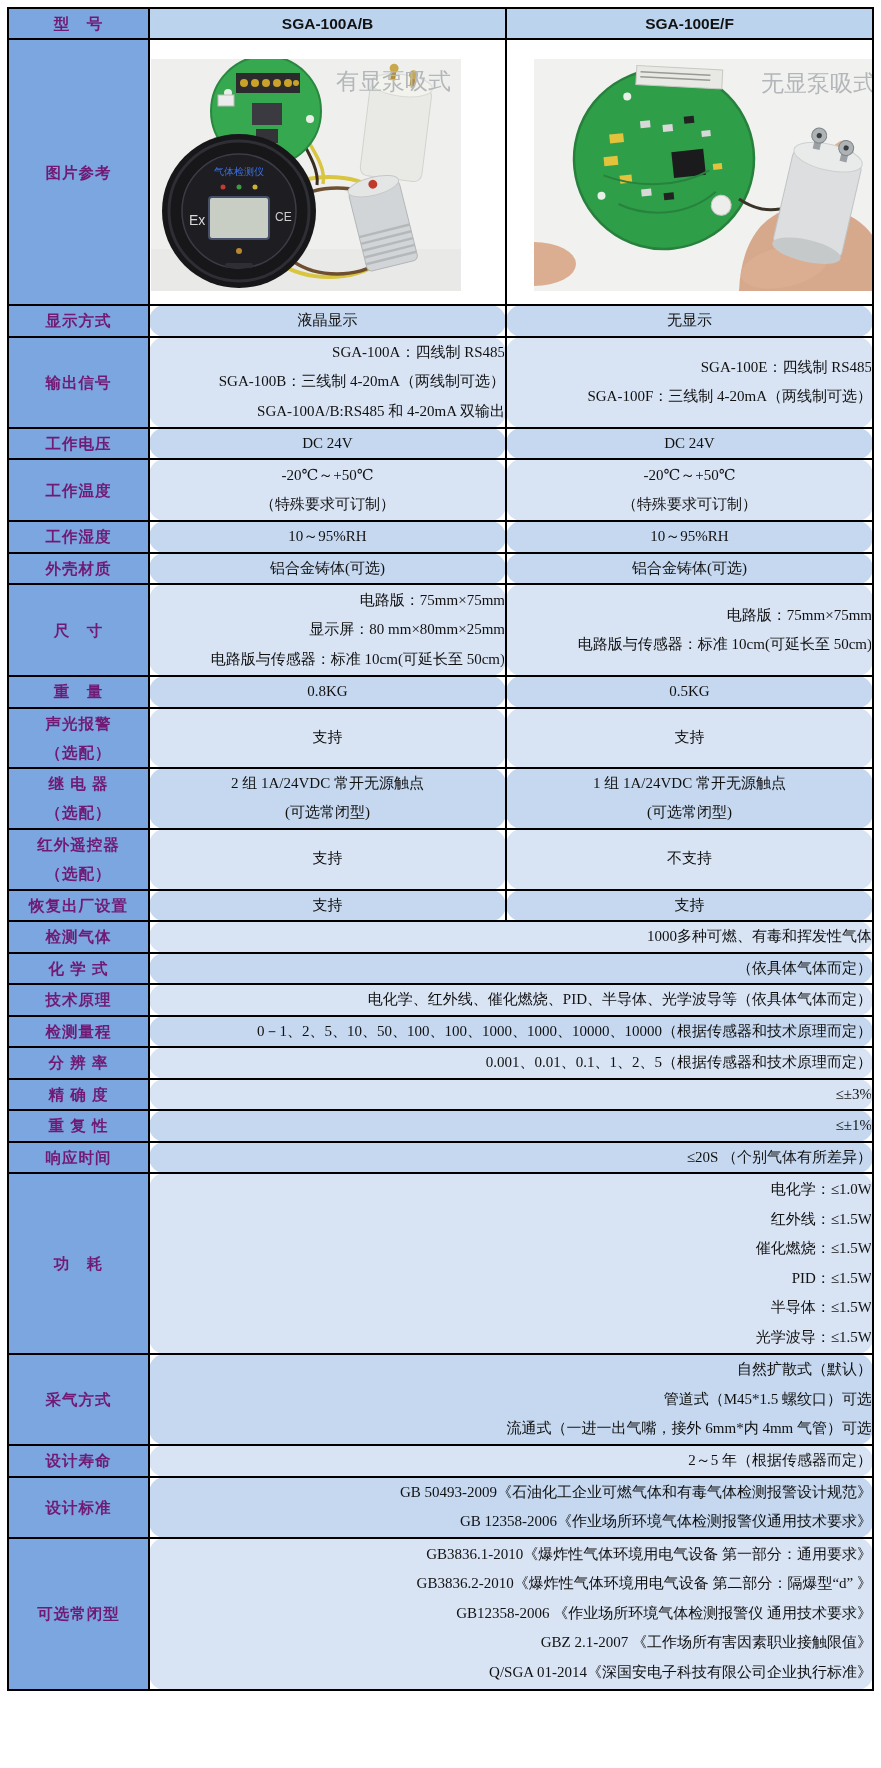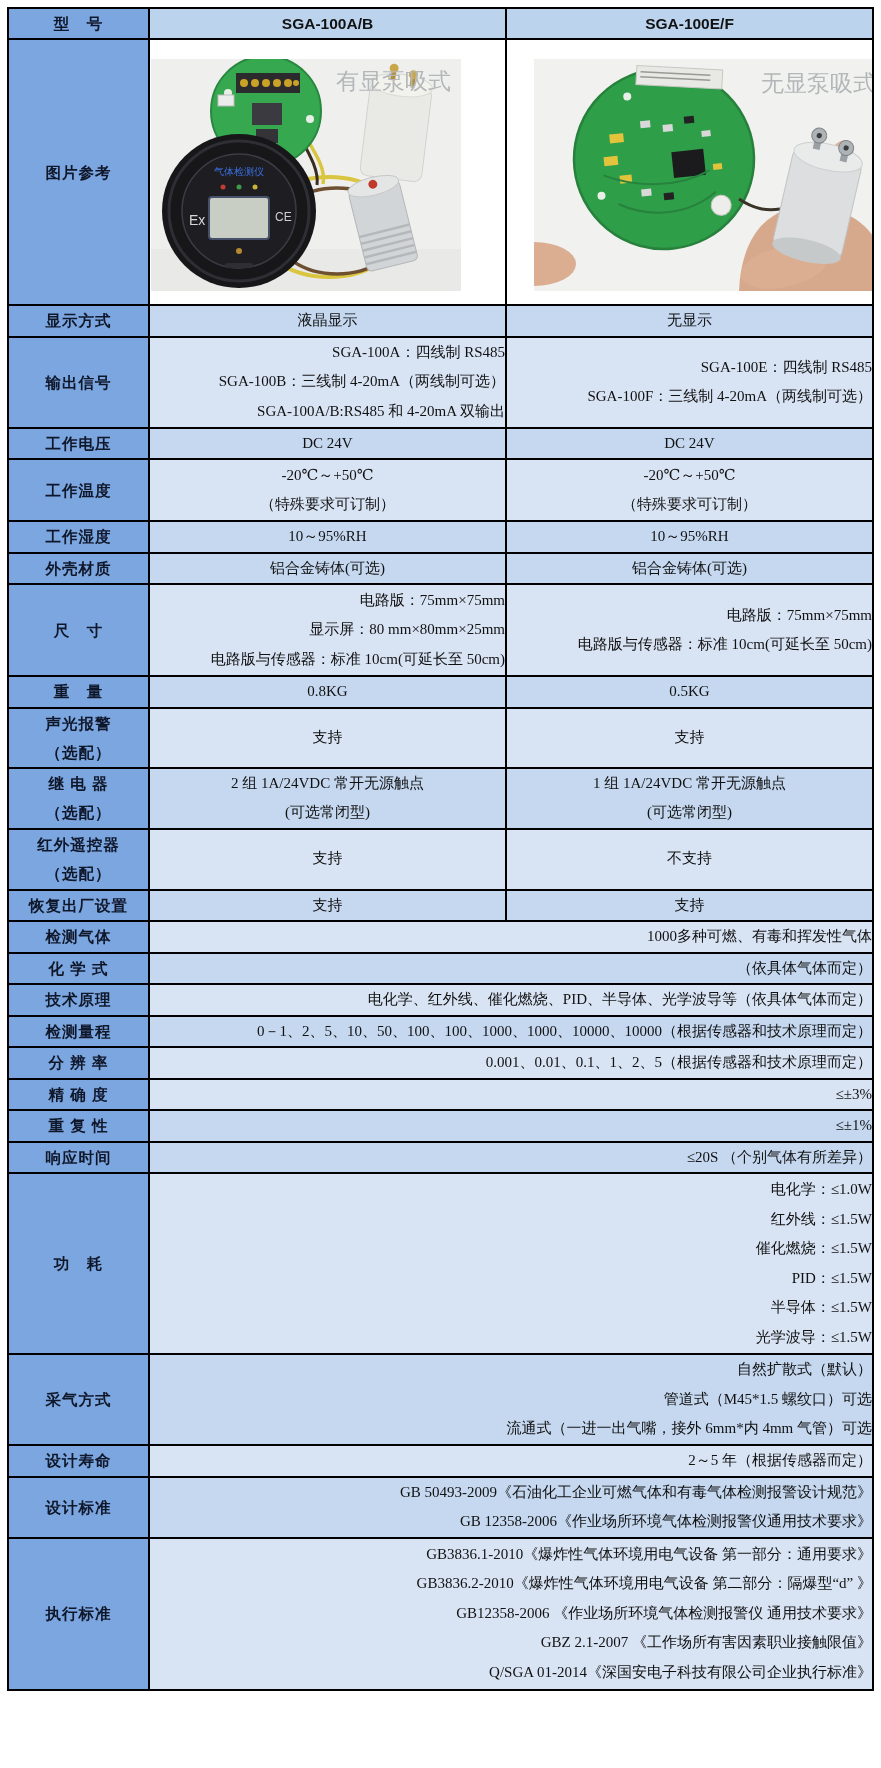--- a/index.html
+++ b/index.html
@@ -1,28 +1,28 @@
 <!DOCTYPE html>
 <html><head>
 <meta charset="utf-8">
 <style>
   html,body{margin:0;padding:0;background:#fff;}
   #page{position:relative;width:881px;height:1768px;background:#fff;overflow:hidden;
         font-family:"Liberation Serif","DejaVu Serif",serif;color:#111;}
   table.spec{position:absolute;left:7px;top:7px;width:867px;border-collapse:collapse;table-layout:fixed;}
   table.spec td{border:2px solid #000;vertical-align:middle;padding:0;overflow:hidden;}
   td.lab{background:#7ca6df;text-align:center;font-family:"Liberation Sans","DejaVu Sans",sans-serif;
-         font-weight:bold;font-size:15.5px;color:#0f172a;letter-spacing:1px;}
+         font-weight:bold;font-size:15.5px;color:#701a75;letter-spacing:1px;}
   td.lab .ln{line-height:29px;}
   tr.hd td{background:#7ca6df;}
   tr.hd td.hval{background:#bcd3ee;text-align:center;font-family:"Liberation Sans","DejaVu Sans",sans-serif;
                 font-weight:bold;font-size:15.5px;}
   tr.a td.val{background:#c5d8f0;}
   tr.b td.val{background:#d8e3f4;}
-  td.val{font-size:15px;}
+  td.val{font-size:15px;border-radius:16px;}
   td.c{text-align:center;}
   td.l{text-align:right;padding-left:12px;}
   td.val .ln{line-height:29.5px;white-space:nowrap;}
   td.photo{background:#fff;vertical-align:top;}
   .frame{position:relative;margin-top:5px;background:#eff0ee;}
   .frame.f1{width:310px;height:232px;margin-left:1px;}
   .frame.f2{width:352px;height:232px;margin-left:27px;}
   .frame svg{display:block;}
 </style>
 </head>
@@ -442,21 +442,21 @@
             <div class="ln">设计标准</div>
           </td>
   <td class="val l" colspan="2">
     <div class="ln">GB 50493-2009《石油化工企业可燃气体和有毒气体检测报警设计规范》</div>
     <div class="ln">GB 12358-2006《作业场所环境气体检测报警仪通用技术要求》</div>
   </td>
 </tr>
 
 <tr class="b" style="height:152px">
   <td class="lab">
-            <div class="ln">执行标准</div>
+            <div class="ln">可选常闭型</div>
           </td>
   <td class="val l" colspan="2">
     <div class="ln">GB3836.1-2010《爆炸性气体环境用电气设备 第一部分：通用要求》</div>
     <div class="ln">GB3836.2-2010《爆炸性气体环境用电气设备 第二部分：隔爆型“d”  》</div>
     <div class="ln">GB12358-2006 《作业场所环境气体检测报警仪 通用技术要求》</div>
     <div class="ln">GBZ 2.1-2007 《工作场所有害因素职业接触限值》</div>
     <div class="ln">Q/SGA 01-2014《深国安电子科技有限公司企业执行标准》</div>
   </td>
 </tr>
 

